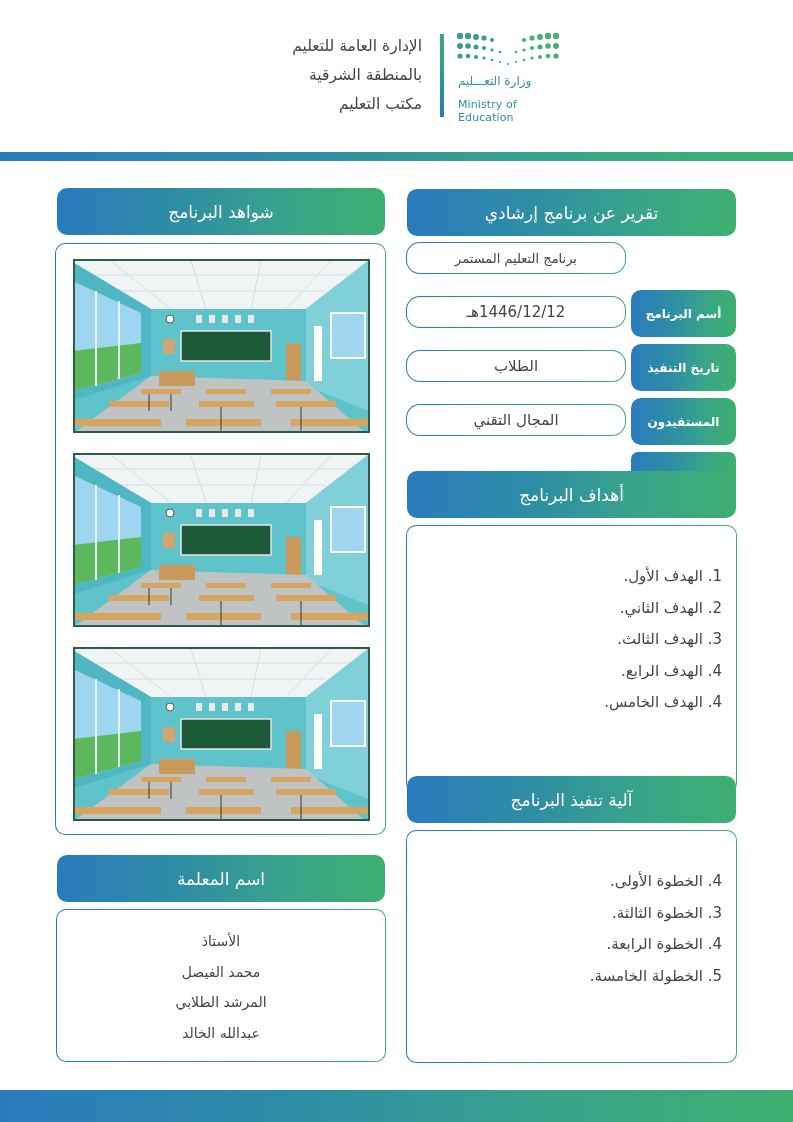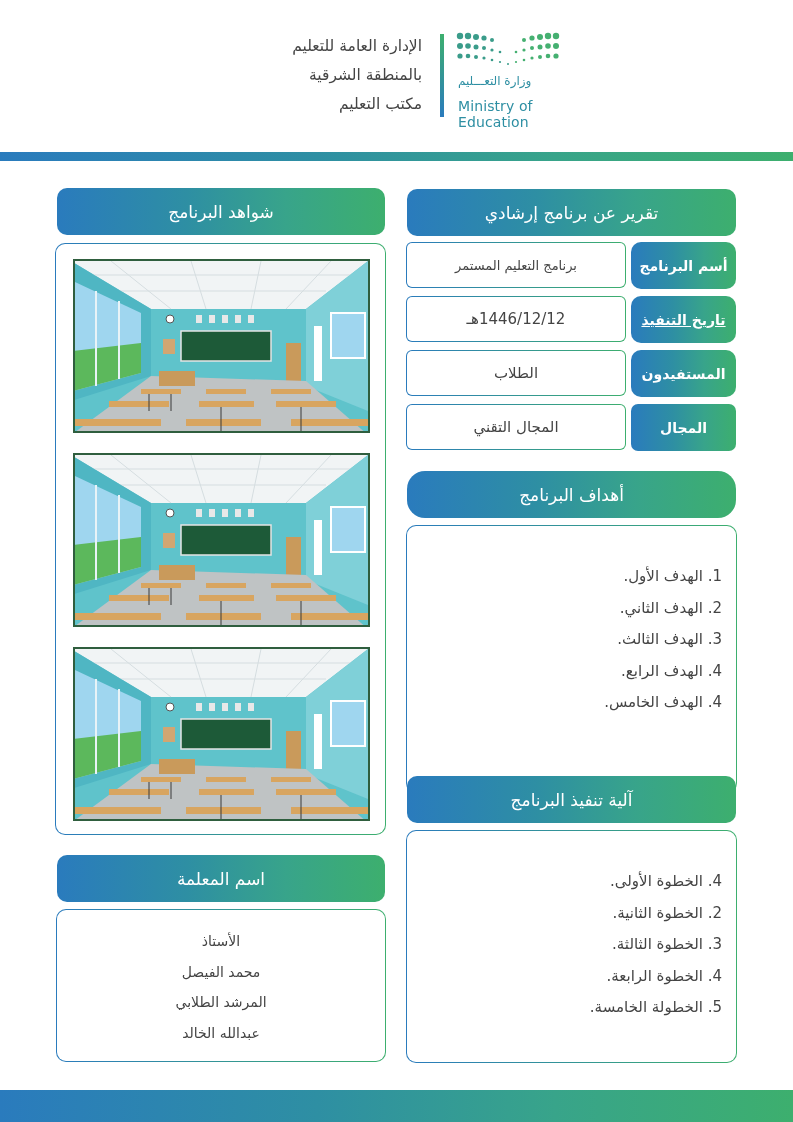--- a/index.html
+++ b/index.html
@@ -14,40 +14,40 @@
         linear-gradient(90deg, #2a7bbd, #3daf6e) border-box;
     }
 
     
     .header { position: absolute; top: 28px; left: 0; width: 720px; height: 100px; }
     .header-text { position: absolute; left: 270px; top: 4px; width: 152px; text-align: right; font-size: 15.5px; line-height: 29px; color: #444; }
     .header-divider { position: absolute; left: 440px; top: 6px; width: 4px; height: 83px; background: linear-gradient(180deg, #3daf6e, #2a7bbd); }
     .logo { position: absolute; left: 456px; top: 4px; width: 108px; height: 90px; }
     .logo-dots { position: absolute; left: 0; top: 0; width: 104px; height: 34px; }
     .logo-ar { position: absolute; left: 2px; top: 42px; width: 102px; text-align: left; font-size: 12px; color: #2e8fa3; direction: rtl; text-align: left; }
-    .logo-en { position: absolute; left: 2px; top: 66px; font-size: 14px; color: #2e8fa3; direction: ltr; letter-spacing: 0.1px; }
+    .logo-en { position: absolute; left: 2px; top: 66px; font-size: 11px; color: #2e8fa3; direction: ltr; letter-spacing: 0.1px; }
 
     .top-bar { position: absolute; left: 0; top: 152px; width: 793px; height: 9px; }
     .bottom-bar { position: absolute; left: 0; top: 1090px; width: 793px; height: 32px; }
 
     
     .title-bar {
       position: absolute; height: 47px; border-radius: 10px;
       color: #fff; font-size: 17px; font-weight: normal;
       display: flex; align-items: center; justify-content: center;
     }
 
     
     .info-label {
       position: absolute; left: 631px; width: 105px; height: 47px; border-radius: 10px;
-      color: #fff; font-size: 14px; font-weight: bold;
-      display: flex; align-items: center; justify-content: center;
+      color: #fff; font-size: 12px; font-weight: bold;
+      display: flex; align-items: center; justify-content: center; margin-top: 48px;
     }
     .info-value {
-      position: absolute; left: 406px; width: 220px; height: 46px; border-radius: 6px;
+      position: absolute; left: 406px; width: 220px; height: 32px; border-radius: 14px;
       font-size: 15px; color: #444;
       display: flex; align-items: center; justify-content: center;
     }
     .info-value.small { font-size: 13px; }
 
     .box {
       position: absolute; border-radius: 10px;
     }
     .list { position: absolute; right: 14px; font-size: 15px; color: #444; line-height: 31.5px; text-align: right; }
     .list li { list-style: none; }
@@ -122,61 +122,60 @@
   <span>تقرير عن برنامج إرشادي</span>
 </div>
 
 <div class="info-label grad" style="top:242px;">
     <span>أسم البرنامج</span>
   </div>
 <div class="info-value grad-border small" style="top:242px;">
     <span>برنامج التعليم المستمر</span>
   </div>
 
-<div class="info-label grad" style="top:296px;text-decoration:underline;">
+<div class="info-label grad" style="top:296px;">
     <span>تاريخ التنفيذ</span>
   </div>
 <div class="info-value grad-border" style="top:296px;">
     <span>1446/12/12هـ</span>
   </div>
 
 <div class="info-label grad" style="top:350px;">
     <span>المستفيدون</span>
   </div>
 <div class="info-value grad-border" style="top:350px;">
     <span>الطلاب</span>
   </div>
 
 <div class="info-label grad" style="top:404px;border-radius:7px;">
     <span>المجال</span>
   </div>
 <div class="info-value grad-border" style="top:404px;">
     <span>المجال التقني</span>
   </div>
 
-<div class="title-bar grad" style="left:407px; top:471px; width:329px;border-radius:18px;">
+<div class="title-bar grad" style="left:407px; top:471px; width:329px;">
   <span>أهداف البرنامج</span>
 </div>
 <div class="box grad-border" style="left:406px; top:525px; width:331px; height:268px;">
   <ul class="list" style="top:35px;">
     <li>1. الهدف الأول.</li>
     <li>2. الهدف الثاني.</li>
     <li>3. الهدف الثالث.</li>
     <li>4. الهدف الرابع.</li>
     <li>4. الهدف الخامس.</li>
   </ul>
 </div>
 
 <div class="title-bar grad" style="left:407px; top:776px; width:329px;">
   <span>آلية تنفيذ البرنامج</span>
 </div>
 <div class="box grad-border" style="left:406px; top:830px; width:331px; height:233px;">
   <ul class="list" style="top:35px;">
     <li>4. الخطوة الأولى.</li>
-    <li>2. الخطوة الثانية.</li>
     <li>3. الخطوة الثالثة.</li>
     <li>4. الخطوة الرابعة.</li>
     <li>5. الخطولة الخامسة.</li>
   </ul>
 </div>
 
 <div class="title-bar grad" style="left:57px; top:188px; width:328px;">
   <span>شواهد البرنامج</span>
 </div>
 

